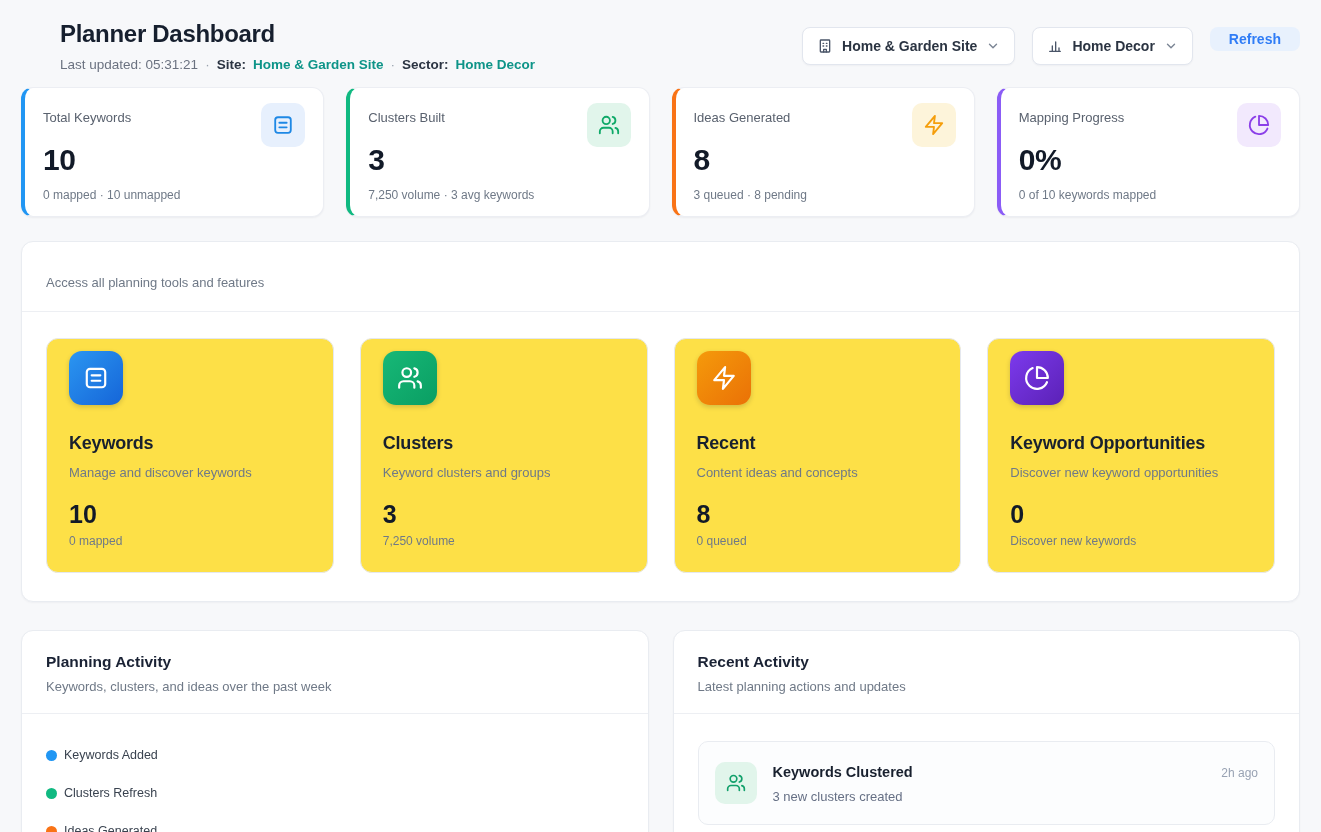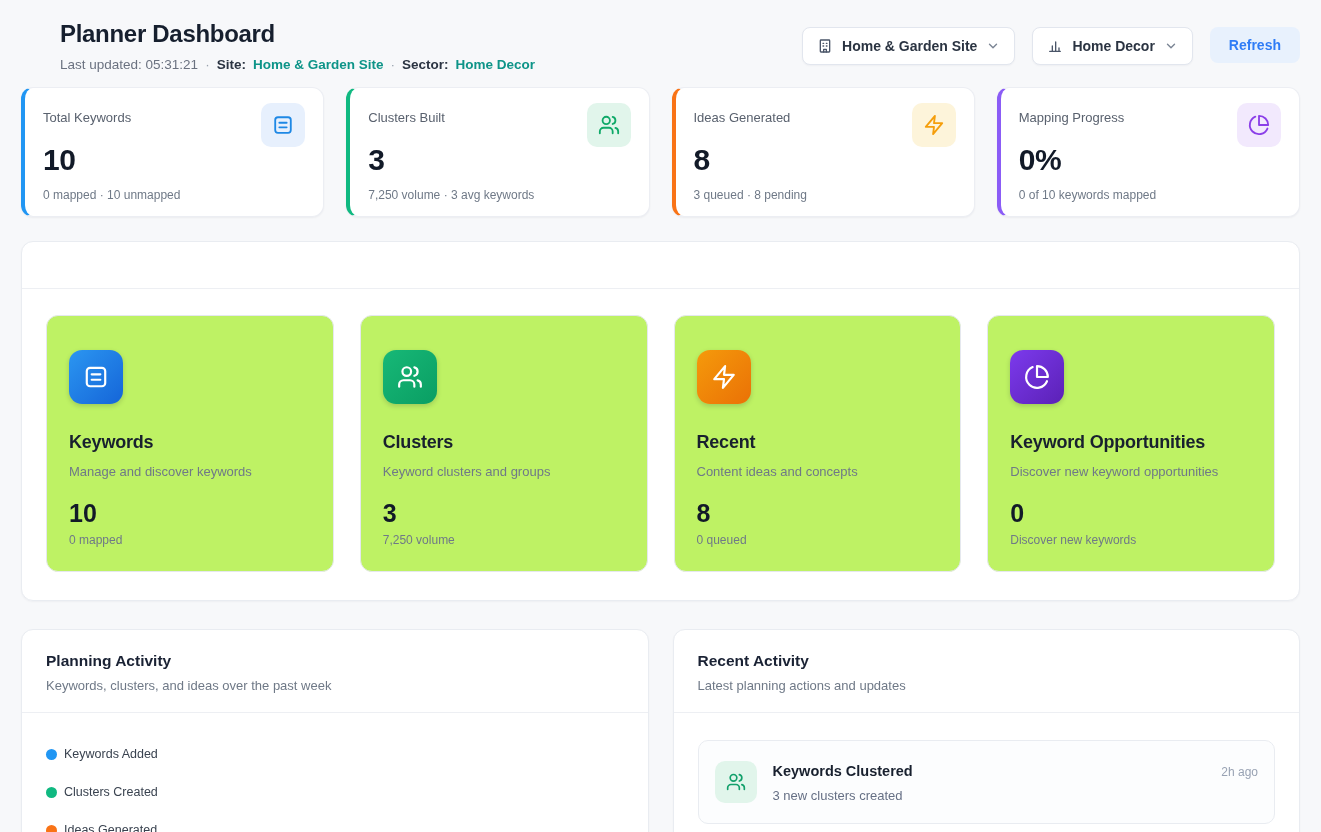--- a/index.html
+++ b/index.html
@@ -21,21 +21,21 @@
   .hdr-actions { display:flex; gap:17px; margin-top:7px; }
   .dd-btn {
     height:38px; padding:0 14px; display:inline-flex; align-items:center; gap:9px;
     background:#fff; border:1px solid #e2e6ee; border-radius:8px;
     font-family:inherit; font-size:14px; font-weight:600; color:#2b3442; cursor:pointer;
     box-shadow:0 1px 2px rgba(16,24,40,.04);
   }
   .dd-btn svg { flex:0 0 auto; }
   .chev { color:#7b8594; }
   .refresh-btn {
-    height:36px; padding:0 19px; background:#e8f1fd; color:#2f7cf6;
+    height:24px; padding:0 19px; background:#e8f1fd; color:#2f7cf6;
     border:none; border-radius:8px; font-family:inherit; font-size:14px; font-weight:700; cursor:pointer;
   }
 
   
   .stats { display:flex; gap:22px; margin-top:15px; }
   .stat-card {
     flex:1; background:#fff; border:1px solid #eceef3; border-radius:12px;
     border-left:4px solid #999; padding:15px 18px 14px;
     box-shadow:0 1px 2px rgba(16,24,40,.05); height:130px;
     display:flex; flex-direction:column;
@@ -60,22 +60,22 @@
     box-shadow:0 1px 2px rgba(16,24,40,.04);
   }
   .modules-panel { margin-top:24px; }
   .panel-hd { padding:25px 24px 21px; }
   .panel-title { font-size:15.5px; font-weight:700; color:#1a2234; }
   .panel-sub { font-size:13px; color:#6f7987; margin-top:8px; }
   .divider { height:1px; background:#edeff3; }
 
   .modules { display:flex; gap:26px; padding:26px 24px 28px; }
   .module-card {
-    flex:1; border:1px solid #e5e8ee; border-radius:12px; padding:34px 22px 24px;
-    background:#bef264; cursor:pointer;
+    flex:1; border:1px solid #e5e8ee; border-radius:12px; padding:12px 22px 24px;
+    background:#fde047; cursor:pointer;
   }
   .module-ic {
     width:54px; height:54px; border-radius:13px; color:#fff;
     display:flex; align-items:center; justify-content:center;
     box-shadow:0 2px 5px rgba(16,24,40,.18);
   }
   .g-blue   { background:linear-gradient(135deg,#2b96f1,#1565d8); }
   .g-green  { background:linear-gradient(135deg,#17b877,#0a9e63); }
   .g-orange { background:linear-gradient(135deg,#f59a0b,#ea7106); }
   .g-purple { background:linear-gradient(135deg,#7c3aed,#5b21b6); }
@@ -224,20 +224,21 @@
             </svg>
         </span>
       </div>
       <div class="stat-value">0%</div>
       <div class="stat-sub">0 of 10 keywords mapped</div>
     </div>
   </div>
 
   <div class="panel modules-panel">
     <div class="panel-hd">
+      <div class="panel-sub">Access all planning tools and features</div>
     </div>
     <div class="divider"></div>
     <div class="modules">
 
       <div class="module-card">
         <div class="module-ic g-blue">
           <svg width="26" height="26" viewBox="0 0 24 24" fill="none" stroke="#fff" stroke-width="2" stroke-linecap="round">
               <rect x="3.5" y="3.5" width="17" height="17" rx="3"></rect>
               <path d="M8 9.5h8M8 14.5h8"></path>
             </svg>
@@ -299,21 +300,21 @@
         <div class="panel-sub">Keywords, clusters, and ideas over the past week</div>
       </div>
       <div class="b-body">
         <div class="legend">
           <div class="leg-item">
             <span class="leg-dot" style="background:#2196f3;"></span>
             <span>Keywords Added</span>
           </div>
           <div class="leg-item">
             <span class="leg-dot" style="background:#10b981;"></span>
-            <span>Clusters Created</span>
+            <span>Clusters Refresh</span>
           </div>
           <div class="leg-item">
             <span class="leg-dot" style="background:#f97316;"></span>
             <span>Ideas Generated</span>
           </div>
         </div>
         <div class="chart">
           <span class="ytick">25</span>
           <div class="gridline"></div>
           <svg class="chart-svg" viewBox="0 0 525 110" preserveAspectRatio="none" style="width:calc(100% - 54px);">

